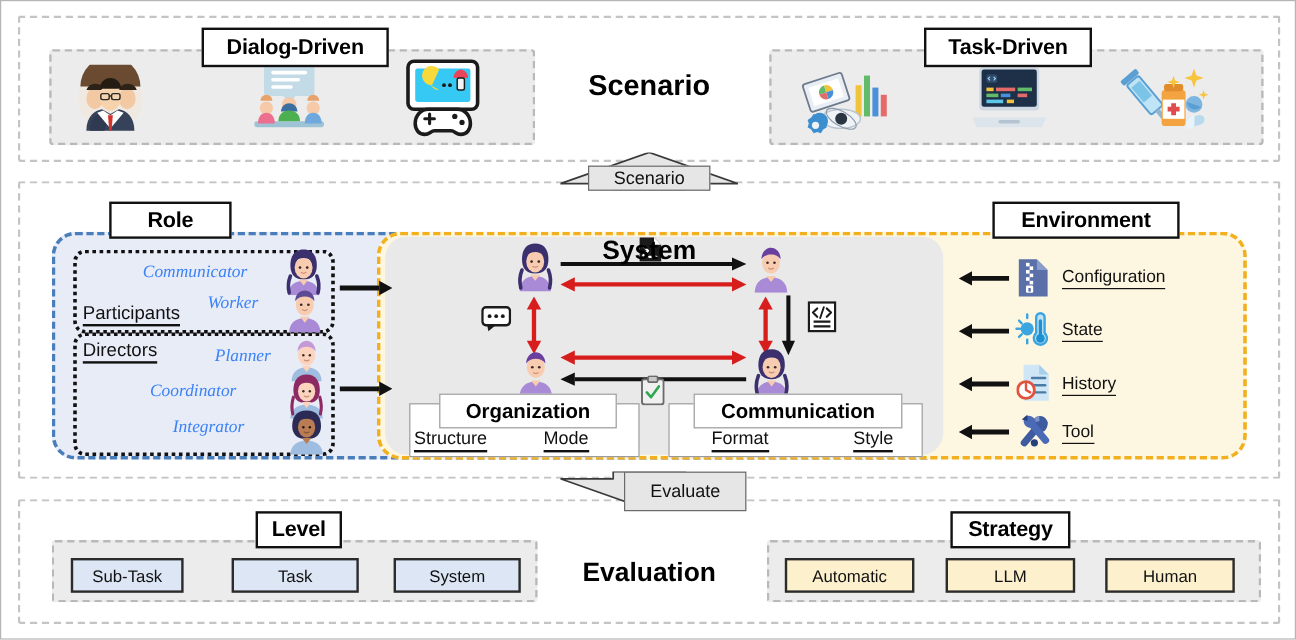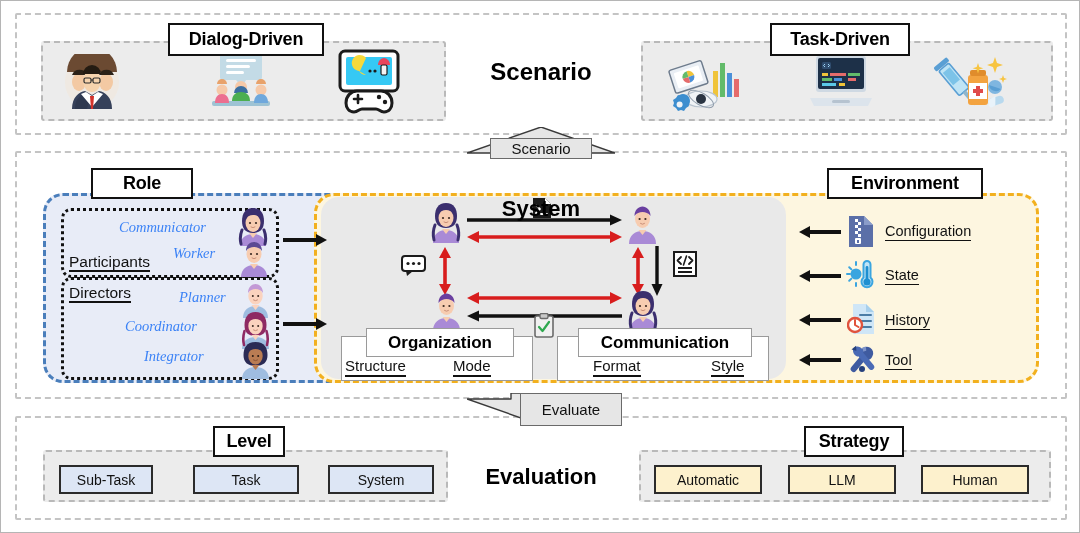--- a/index.html
+++ b/index.html
@@ -609,18 +609,18 @@
 
   <div class="abs section-title" style="left:455px;top:425px;width:170px;height:30px;font-size:22px;">Evaluation</div>
 
   <div class="abs group" style="left:42px;top:449px;width:405px;height:52px;"></div>
   <div class="abs chip" style="left:212px;top:425px;width:72px;height:31px;font-size:18px;">Level</div>
   <div class="abs ebox blue" style="left:58px;top:464px;width:94px;height:29px;">Sub-Task</div>
   <div class="abs ebox blue" style="left:192px;top:464px;width:106px;height:29px;">Task</div>
   <div class="abs ebox blue" style="left:327px;top:464px;width:106px;height:29px;">System</div>
 
   <div class="abs group" style="left:638px;top:449px;width:412px;height:52px;"></div>
-  <div class="abs chip" style="left:791px;top:425px;width:100px;height:31px;font-size:18px;margin-left:12px;">Strategy</div>
+  <div class="abs chip" style="left:791px;top:425px;width:100px;height:31px;font-size:18px;">Strategy</div>
   <div class="abs ebox yellow" style="left:653px;top:464px;width:108px;height:29px;">Automatic</div>
   <div class="abs ebox yellow" style="left:787px;top:464px;width:108px;height:29px;">LLM</div>
   <div class="abs ebox yellow" style="left:920px;top:464px;width:108px;height:29px;">Human</div>
 
 </div>
 
 </body></html>

